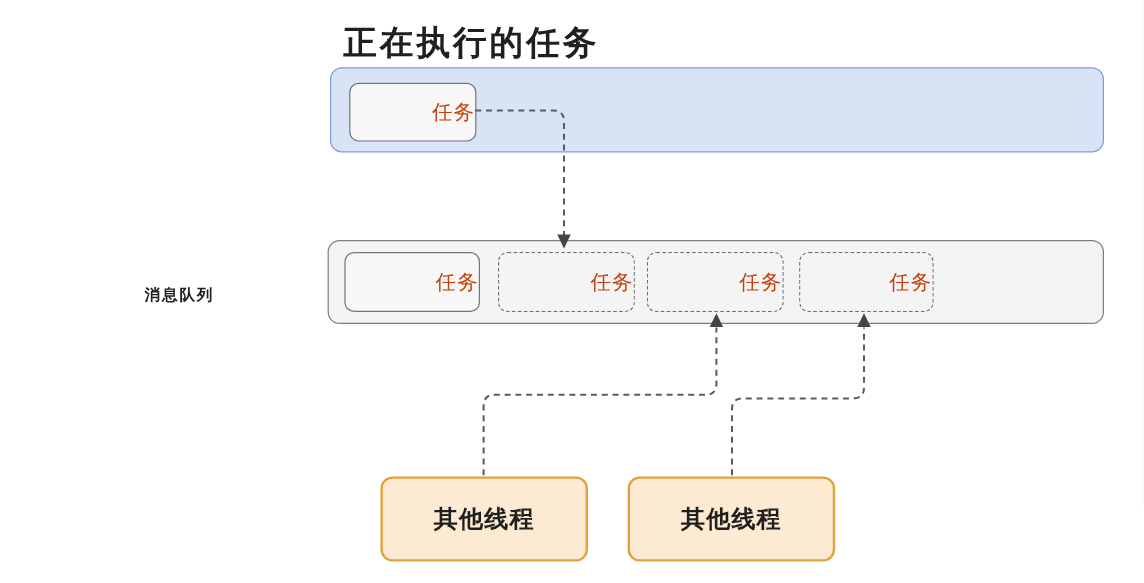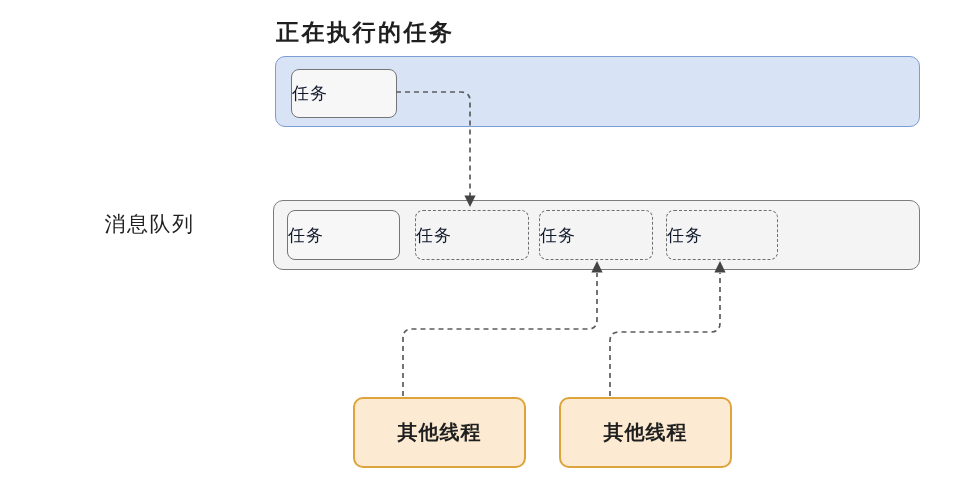--- a/index.html
+++ b/index.html
@@ -6,55 +6,55 @@
     --blue-fill:#d8e4f6; --blue-border:#7d9cd3;
     --gray-fill:#f4f4f5; --gray-border:#7c7c7c;
     --chip-fill:#f7f7f7; --chip-border:#757575;
     --orange-fill:#fcead2; --orange-border:#dda43c;
     --dash:#5c5c5c; --text:#1f1f1f; --background:#ffffff;
   }
   html,body{margin:0;padding:0;}
   body{background:#e9e9e9;font-family:"DejaVu Sans",sans-serif;color:var(--text);}
   .stage{position:relative;width:953px;height:486px;background:var(--background);overflow:hidden;}
 
-  .title{position:absolute;left:276px;top:17px;font-size:23px;font-weight:600;
+  .title{position:absolute;left:286px;top:17px;font-size:28px;font-weight:600;
          letter-spacing:2.5px;white-space:nowrap;}
 
   .box{position:absolute;display:flex;align-items:center;justify-content:center;box-sizing:border-box;}
 
   .render-thread{left:66px;top:58px;width:171px;height:69px;border-radius:9px;
                  background:var(--blue-fill);border:1.6px solid var(--blue-border);
                  font-size:20px;font-weight:600;letter-spacing:1px;}
 
   .track{position:absolute;box-sizing:border-box;border-radius:10px;}
   .blue-track{left:275px;top:56px;width:645px;height:71px;
               background:var(--blue-fill);border:1.6px solid var(--blue-border);}
   .gray-track{left:273px;top:200px;width:647px;height:70px;
               background:var(--gray-fill);border:1.6px solid var(--gray-border);}
 
-  .chip{position:absolute;display:flex;align-items:center;justify-content:flex-start;
-        box-sizing:border-box;border-radius:8px;font-size:17px;letter-spacing:1px;color:#0f172a;}
+  .chip{position:absolute;display:flex;align-items:center;justify-content:flex-end;
+        box-sizing:border-box;border-radius:8px;font-size:17px;letter-spacing:1px;color:#c2410c;}
   .chip.solid{background:var(--chip-fill);border:1.6px solid var(--chip-border);}
   .chip.dashed{background:transparent;border:1.6px dashed #6f6f6f;}
 
   .exec-chip{left:15px;top:12px;width:106px;height:49px;}
   .q-chip{top:9px;height:50px;}
   .q-chip.c0{left:13px;width:113px;}
   .q-chip.c1{left:141px;width:114px;}
   .q-chip.c2{left:265px;width:114px;}
   .q-chip.c3{left:392px;width:112px;}
 
   .queue-label{position:absolute;left:27px;top:211px;width:245px;text-align:center;line-height:1.25;}
-  .queue-label .zh{font-size:21px;font-weight:400;letter-spacing:1.5px;}
+  .queue-label .zh{font-size:13px;font-weight:700;letter-spacing:1.5px;margin-top:28px;}
   .queue-label .en{font-size:18px;font-family:"DejaVu Sans Mono",monospace;
                    letter-spacing:3px;margin-top:3px;white-space:nowrap;}
 
   .other-thread{top:397px;width:173px;height:71px;border-radius:10px;
                 background:var(--orange-fill);border:2px solid var(--orange-border);
-                font-size:20px;font-weight:700;letter-spacing:1px;margin-left:36px;}
+                font-size:20px;font-weight:700;letter-spacing:1px;}
   .other-thread.t0{left:317px;}
   .other-thread.t1{left:523px;}
 
   svg.connectors{position:absolute;left:0;top:0;width:953px;height:486px;pointer-events:none;}
   svg.connectors path.wire{fill:none;stroke:var(--dash);stroke-width:1.7;stroke-dasharray:5 4;}
   svg.connectors path.head{fill:#444;stroke:none;}
 </style>
 </head>
 <body>
 

